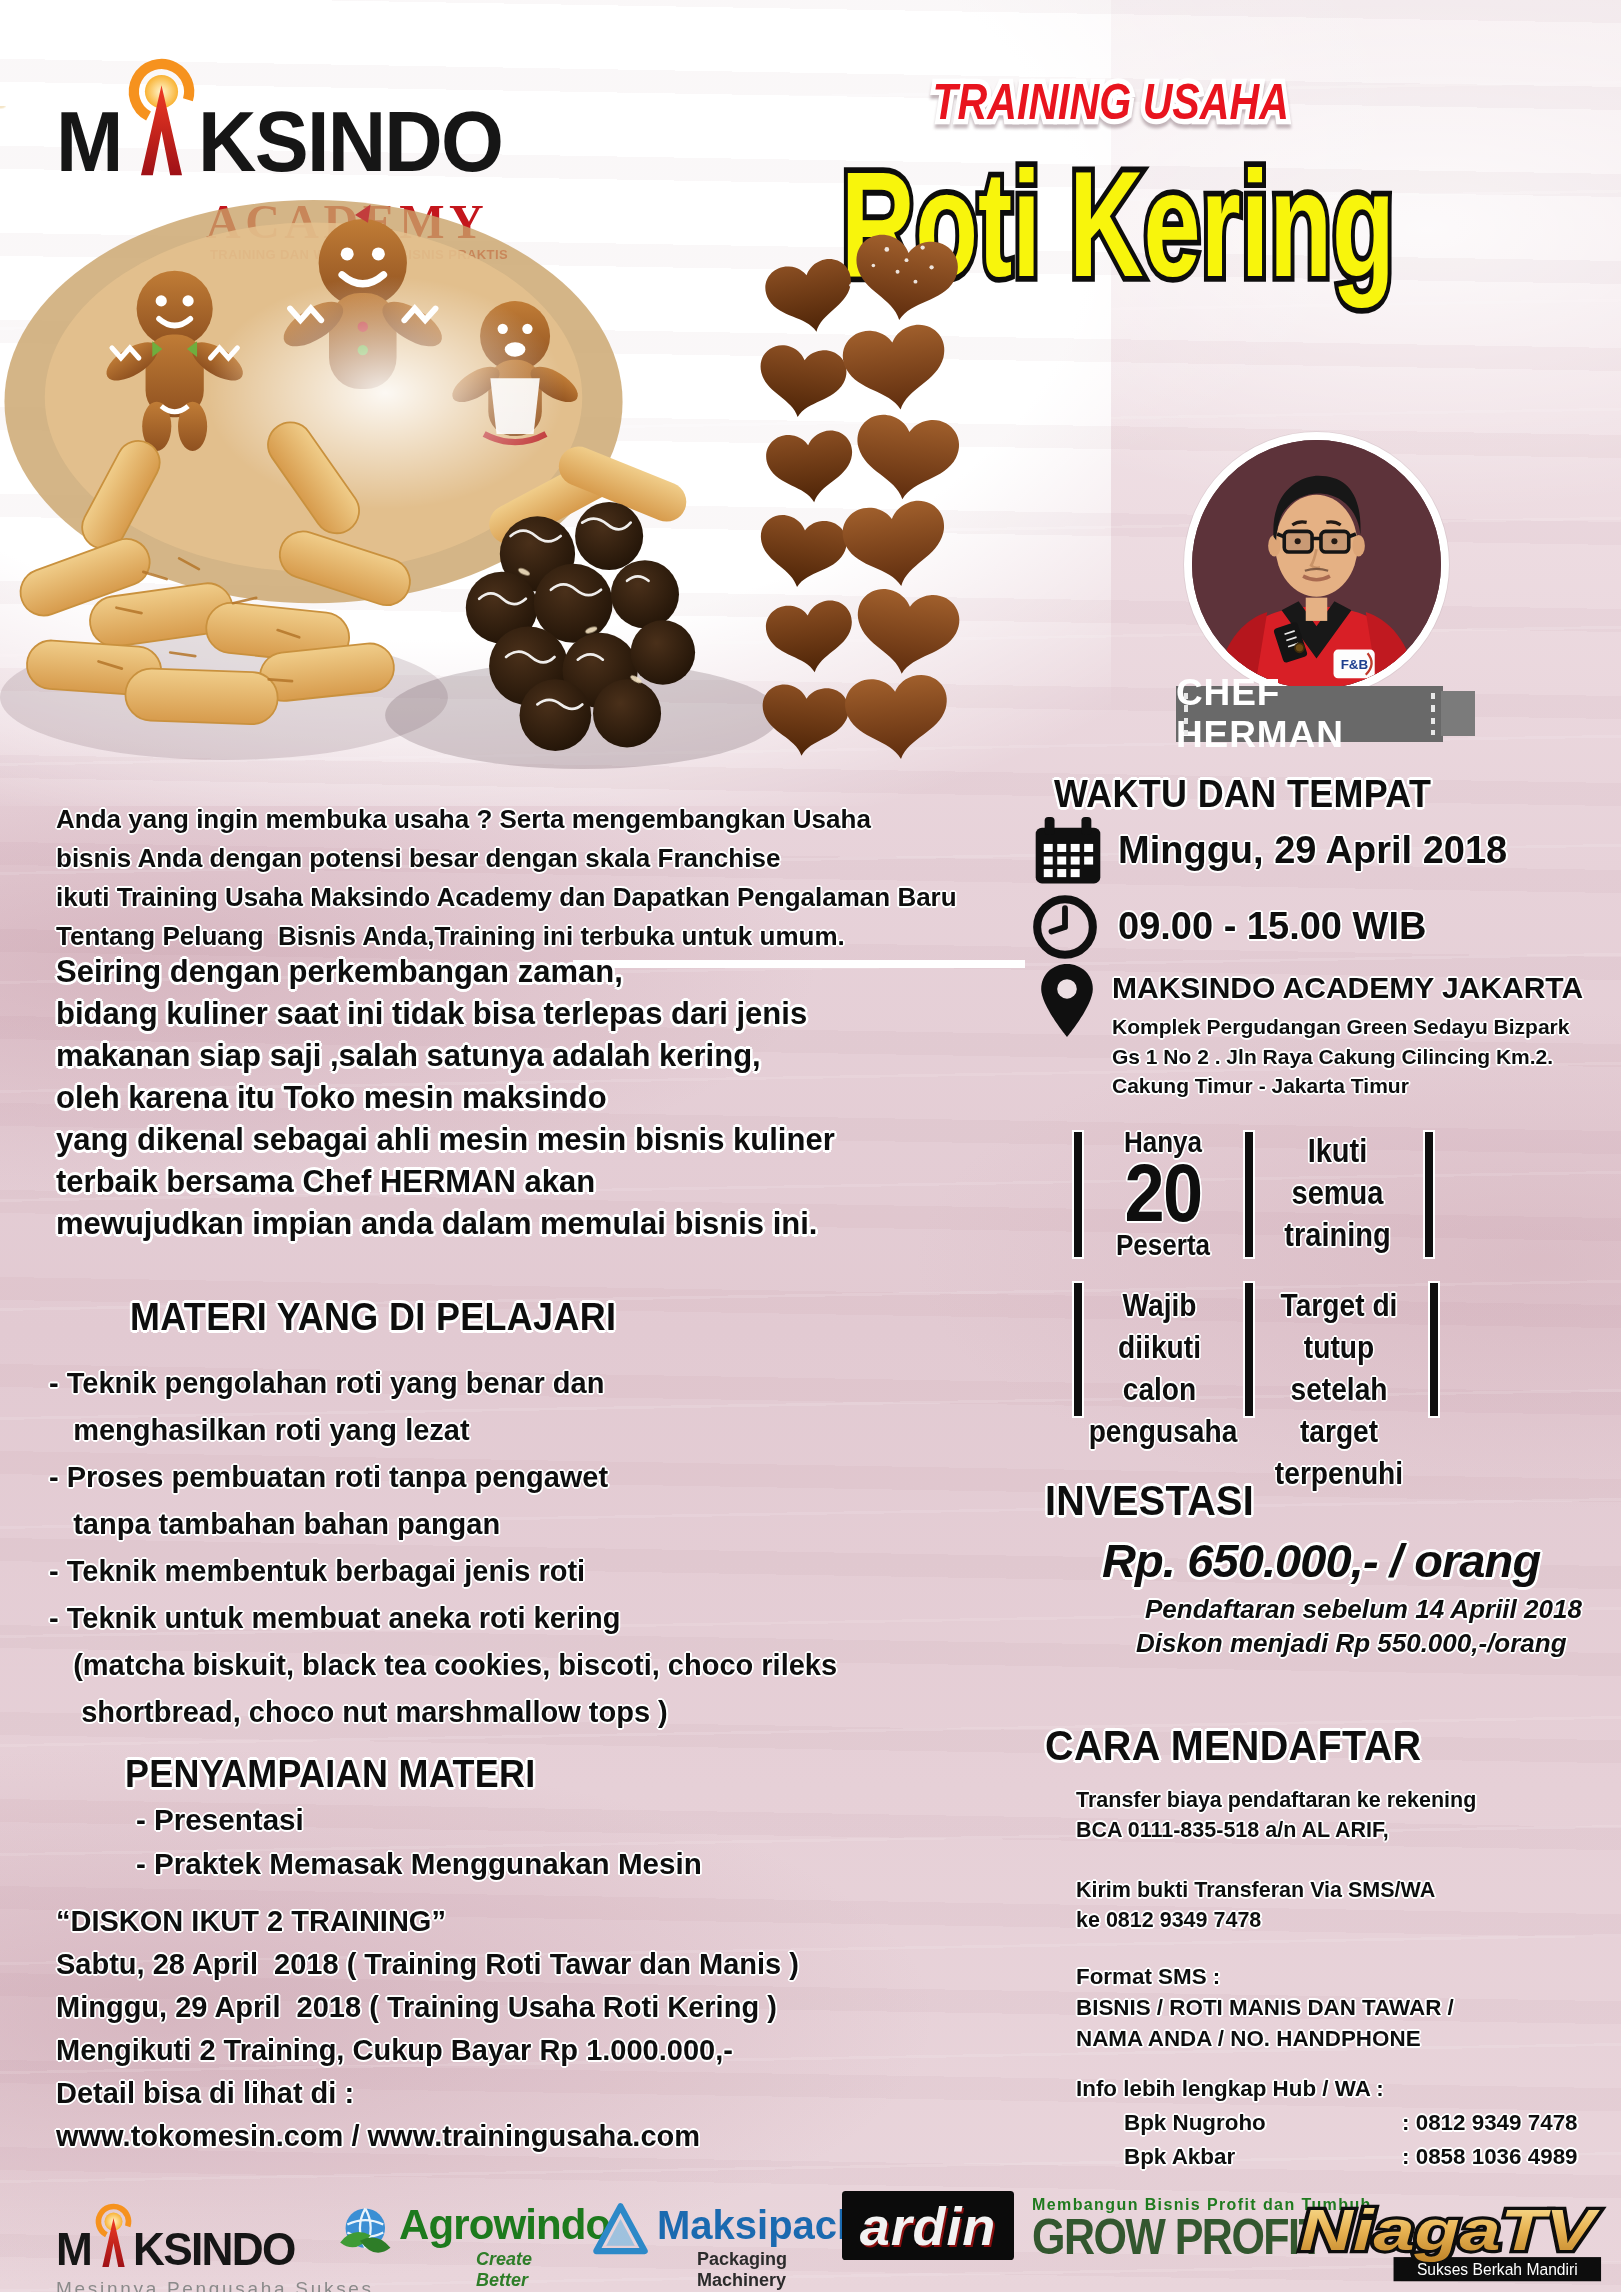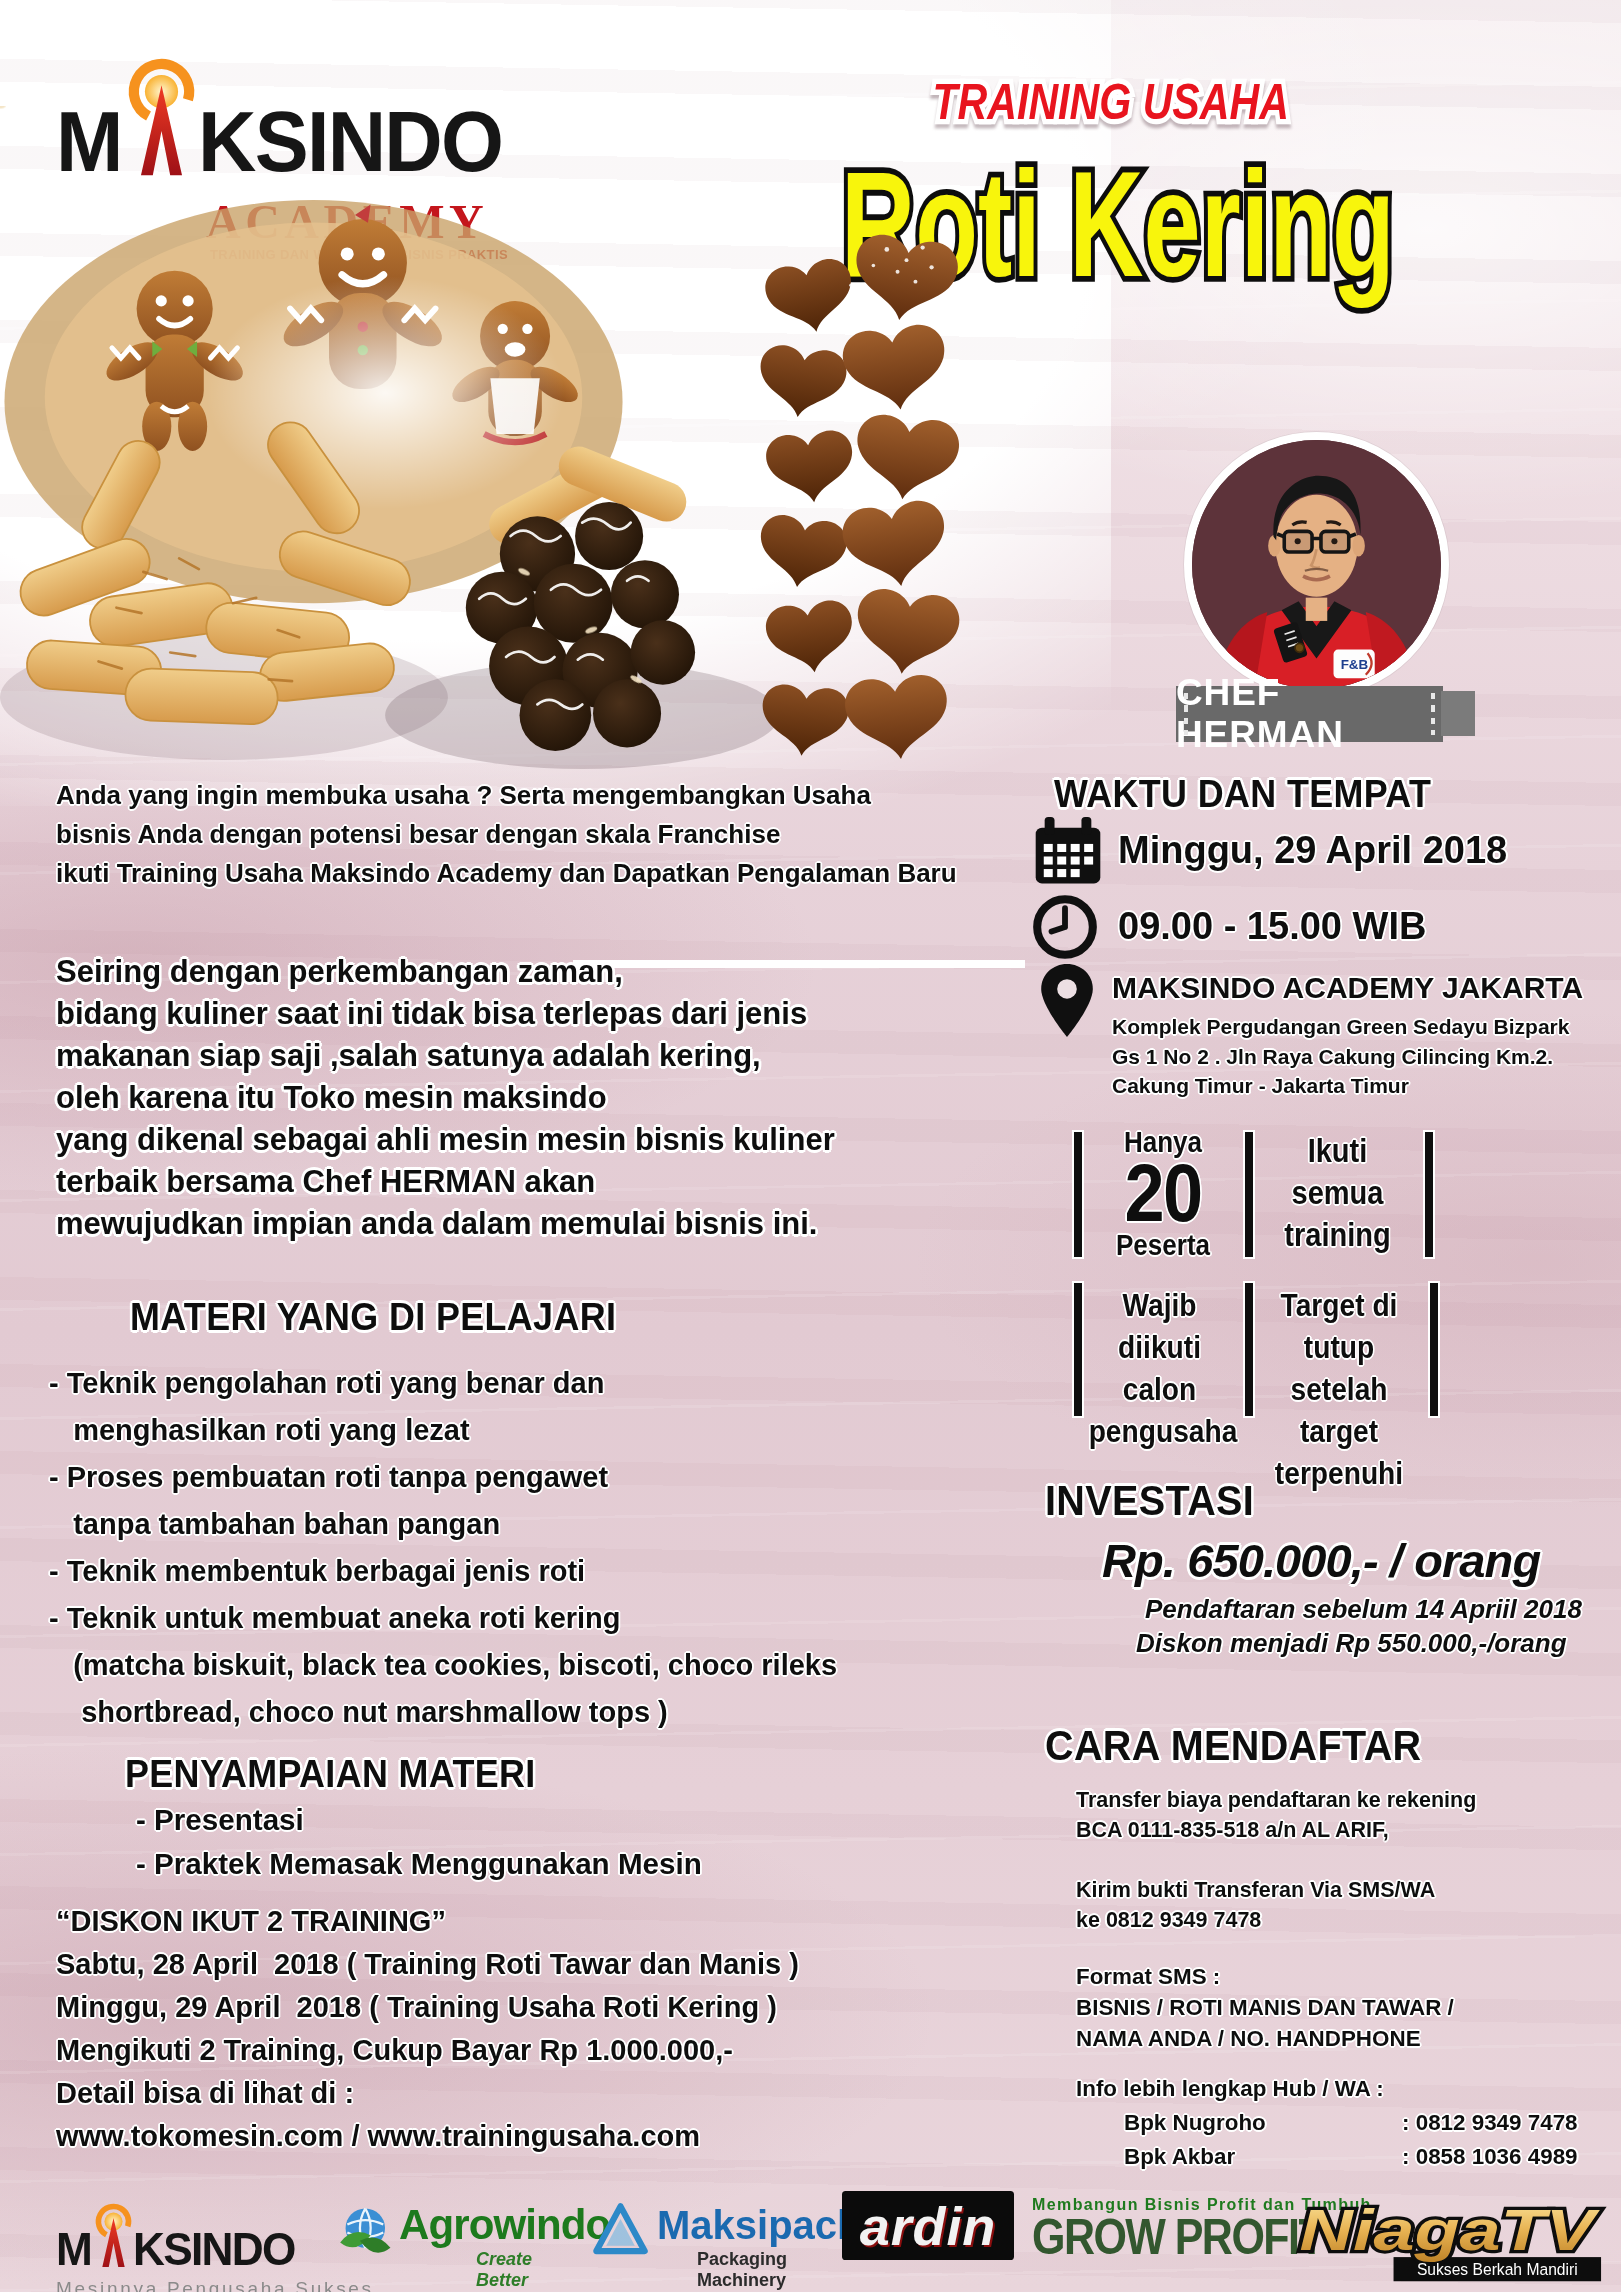--- a/index.html
+++ b/index.html
@@ -278,24 +278,25 @@
       </g>
     </svg>
   </div>
   <div class="abs chef-label" style="left:1176px;top:686px;width:267px;height:56px;font-size:37px;">
     <div class="stitch" style="left:8px;"></div>
     <div class="stitch" style="right:8px;"></div>
     <span>CHEF HERMAN</span>
   </div>
   <div class="abs" style="left:1441px;top:691px;width:34px;height:45px;background:#7b7b7b;"></div>
 
-  <div class="abs blk halo-sm" style="left:56px;top:776px;font-size:26px;line-height:39px;">
+  <div class="abs blk halo-sm" style="left:56px;top:800px;font-size:26px;line-height:39px;">
     <div class="pre">Anda yang ingin membuka usaha ? Serta mengembangkan Usaha</div>
     <div class="pre">bisnis Anda dengan potensi besar dengan skala Franchise</div>
     <div class="pre">ikuti Training Usaha Maksindo Academy dan Dapatkan Pengalaman Baru</div>
+    <div class="pre">Tentang Peluang  Bisnis Anda,Training ini terbuka untuk umum.</div>
   </div>
   <div class="abs" style="left:573px;top:960px;width:452px;height:8px;background:#fff;"></div>
 
   <div class="abs blk halo" style="left:56px;top:951px;font-size:31px;line-height:42px;">
     <div class="pre">Seiring dengan perkembangan zaman,</div>
     <div class="pre">bidang kuliner saat ini tidak bisa terlepas dari jenis</div>
     <div class="pre">makanan siap saji ,salah satunya adalah kering,</div>
     <div class="pre">oleh karena itu Toko mesin maksindo</div>
     <div class="pre">yang dikenal sebagai ahli mesin mesin bisnis kuliner</div>
     <div class="pre">terbaik bersama Chef HERMAN akan</div>

